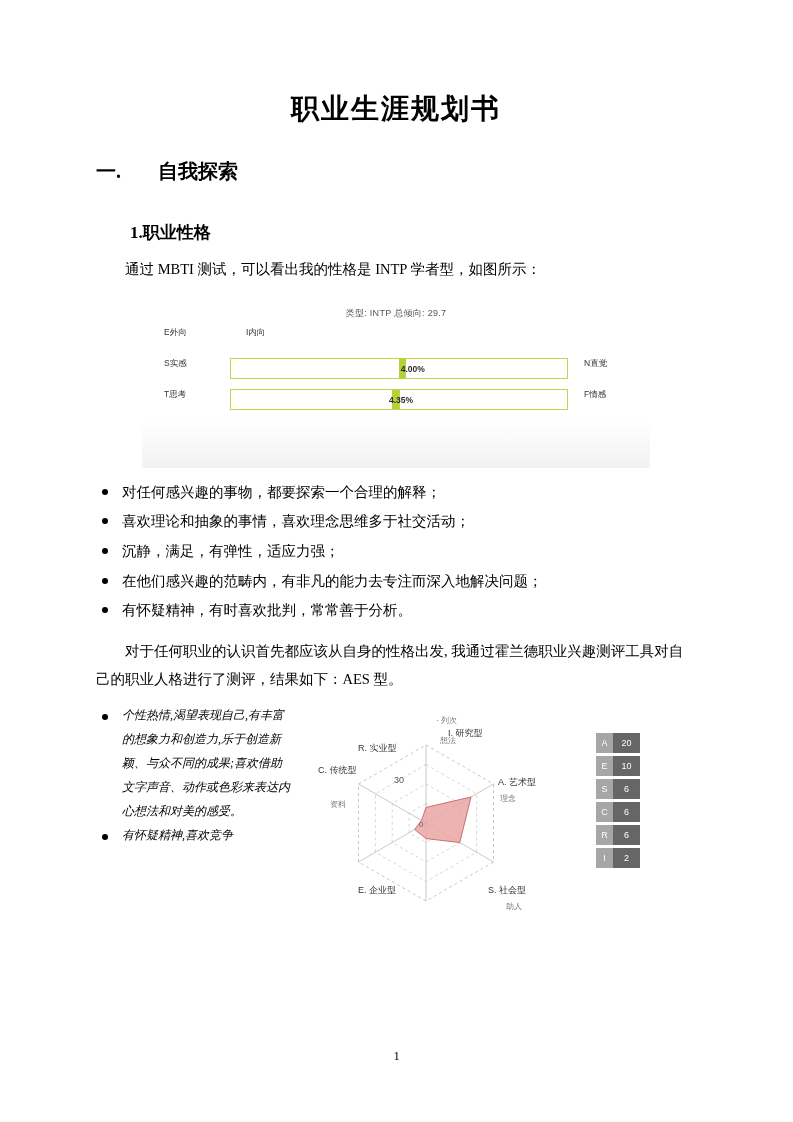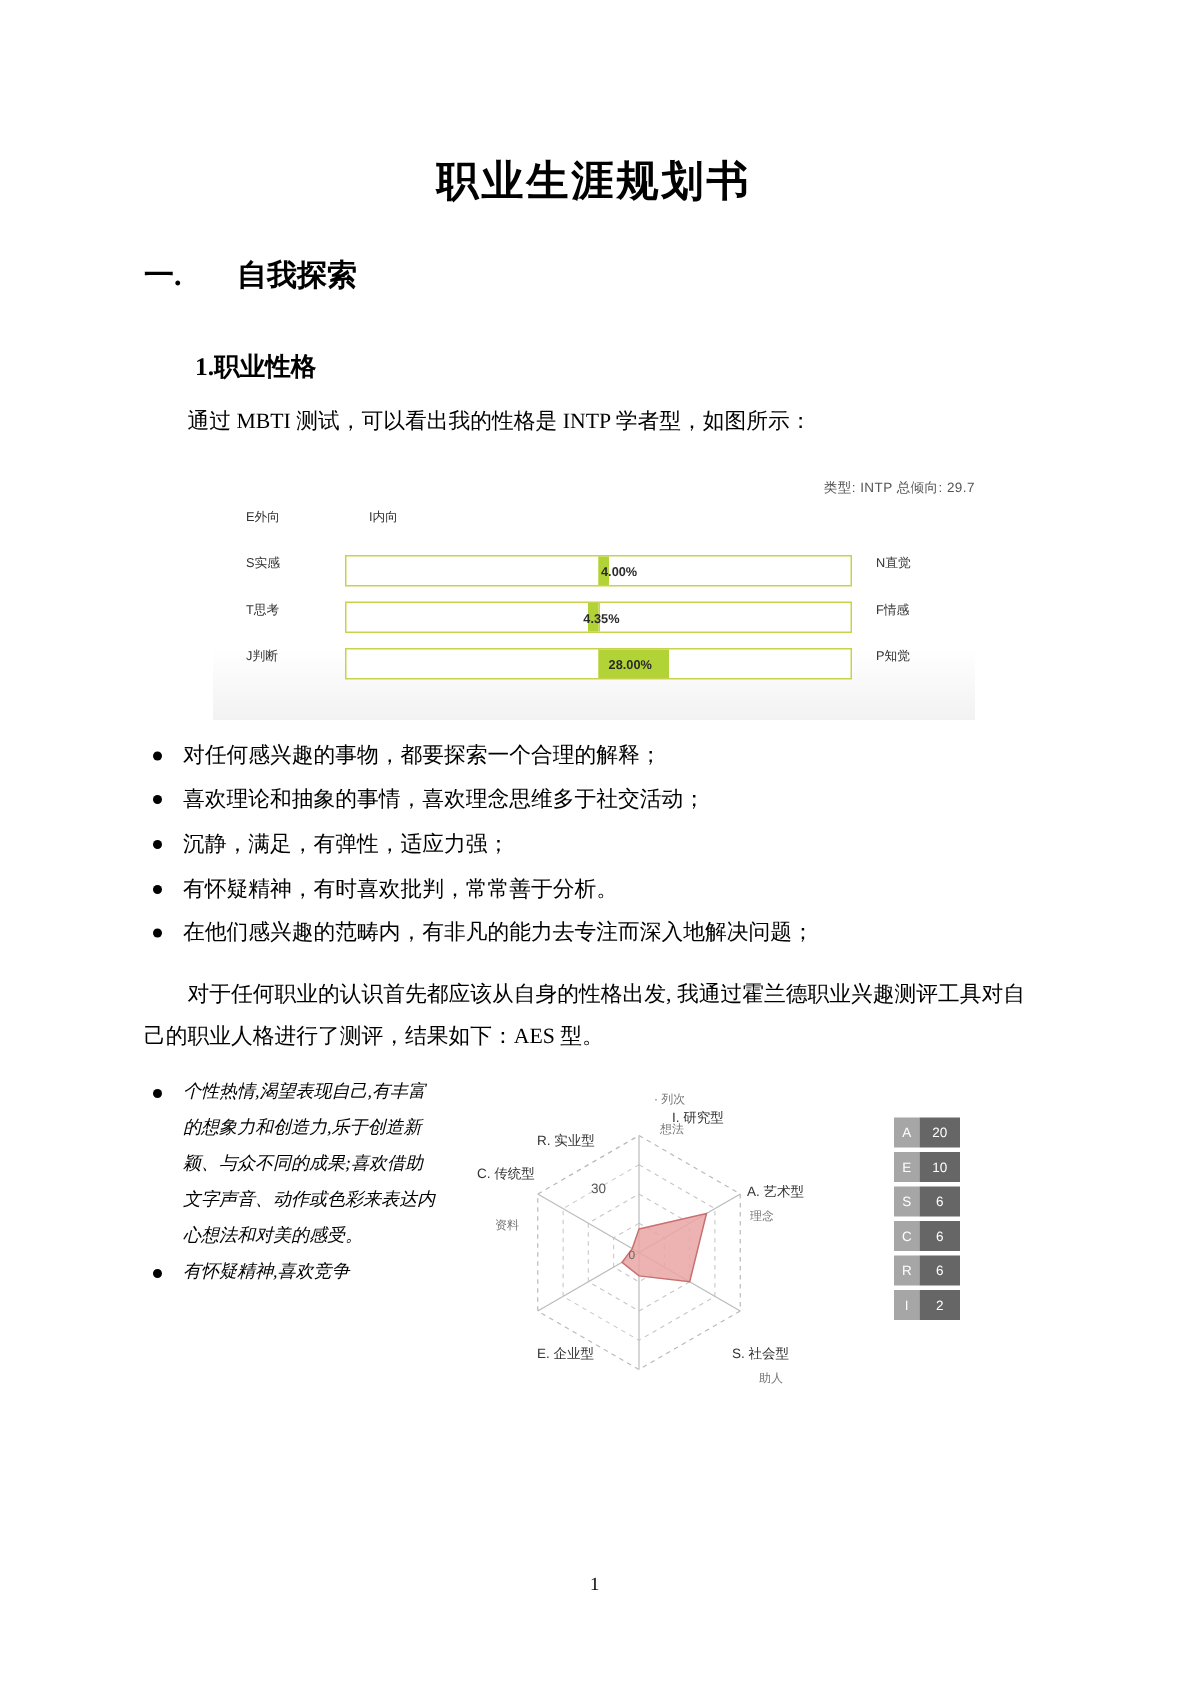--- a/index.html
+++ b/index.html
@@ -18,21 +18,21 @@
   .page {
     position: absolute;
     left: 0; top: 0;
     width: 793px;
     height: 1122px;
     background: #fff;
   }
   .content {
     position: absolute;
     left: 96px;
-    top: 72px;
+    top: 60px;
     width: 600px;
   }
   h1.doc-title {
     font-family: "Liberation Serif", serif;
     font-size: 28px;
     font-weight: bold;
     text-align: center;
     margin: 30px 0 0 0;
     letter-spacing: 2px;
   }
@@ -85,21 +85,21 @@
   .mbti-figure {
     margin: 14px auto 0 auto;
     width: 508px;
     height: 170px;
     background: linear-gradient(to bottom, #ffffff 0%, #ffffff 72%, #f2f2f2 100%);
     box-shadow: 0 0 0 1px #ffffff;
     position: relative;
     overflow: hidden;
   }
   .mbti-caption {
-    text-align: right;
+    text-align: center;
     font-family: "Liberation Sans", sans-serif;
     font-size: 9px;
     color: #555;
     padding-top: 9px;
     letter-spacing: .3px;
   }
   .mbti-rows {
     margin-top: 7px;
   }
   .mbti-row {
@@ -260,39 +260,30 @@
         <div class="mbti-row">
           <div class="mbti-left-label">T思考</div>
           <div class="mbti-bar-wrap">
             <div class="mbti-mid"></div>
             <div class="mbti-fill" style="left:47.8%; width:2.2%;"></div>
             <div class="mbti-val" style="left:47%;">4.35%</div>
           </div>
           <div class="mbti-right-label">F情感</div>
         </div>
 
-        <div class="mbti-row">
-          <div class="mbti-left-label">J判断</div>
-          <div class="mbti-bar-wrap">
-            <div class="mbti-mid"></div>
-            <div class="mbti-fill" style="width:14%;"></div>
-            <div class="mbti-val" style="left:52%;">28.00%</div>
-          </div>
-          <div class="mbti-right-label">P知觉</div>
-        </div>
 
       </div>
     </div>
 
     <ul class="bullets">
       <li>对任何感兴趣的事物，都要探索一个合理的解释；</li>
       <li>喜欢理论和抽象的事情，喜欢理念思维多于社交活动；</li>
       <li>沉静，满足，有弹性，适应力强；</li>
+      <li>在他们感兴趣的范畴内，有非凡的能力去专注而深入地解决问题；</li>
       <li>有怀疑精神，有时喜欢批判，常常善于分析。</li>
-      <li>在他们感兴趣的范畴内，有非凡的能力去专注而深入地解决问题；</li>
     </ul>
 
 
     <div class="para">对于任何职业的认识首先都应该从自身的性格出发, 我通过霍兰德职业兴趣测评工具对自己的职业人格进行了测评，结果如下：AES 型。</div>
 
     <div class="interest-block">
 
       <ul class="bullets interest-bullets">
         <li>个性热情,渴望表现自己,有丰富的想象力和创造力,乐于创造新颖、与众不同的成果;喜欢借助文字声音、动作或色彩来表达内心想法和对美的感受。</li>
         <li>有怀疑精神,喜欢竞争</li>

